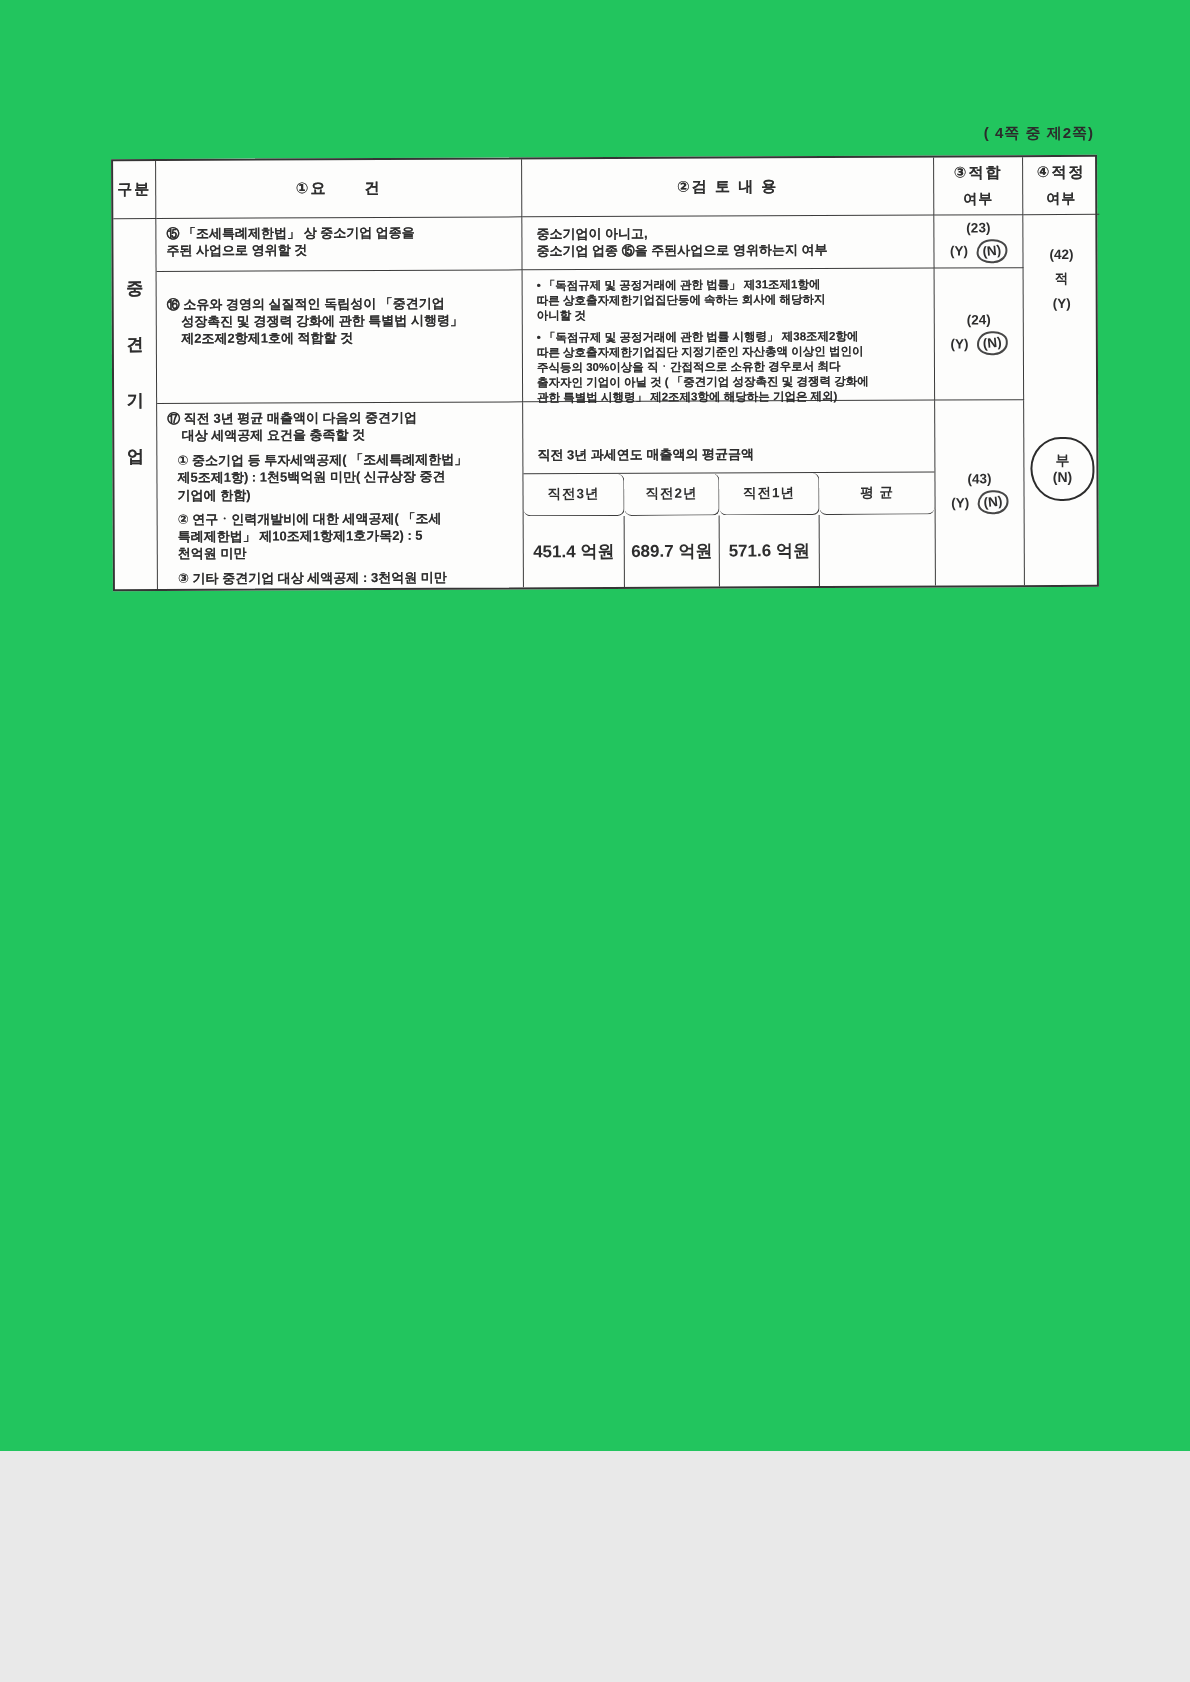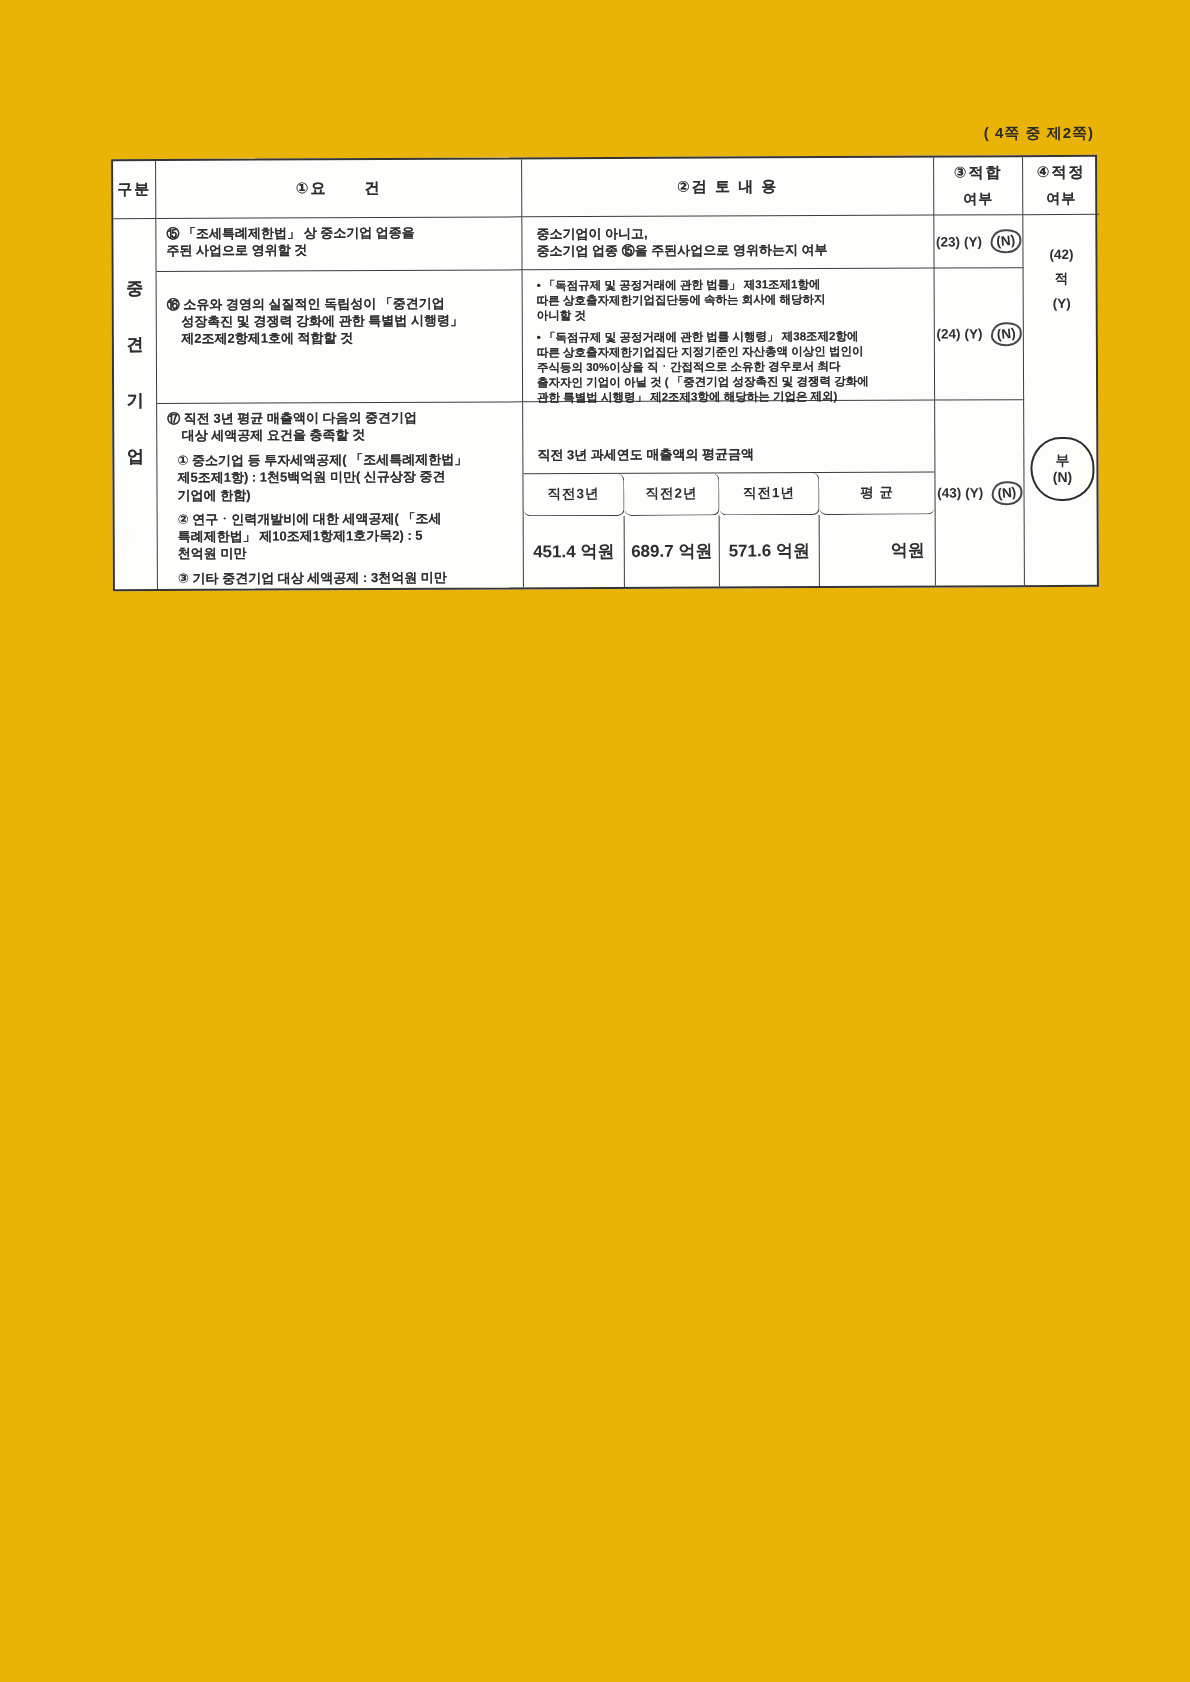--- a/index.html
+++ b/index.html
@@ -1,20 +1,20 @@
 <!DOCTYPE html>
 <html><head>
 <meta charset="utf-8">
 <style>
   html,body{margin:0;padding:0;background:#e9e9e9;}
   .page{
     position:relative;
-    width:1190px;height:1682px;
+    width:1190px;height:1451px;
     margin:0 auto;
-    background:#eab308;
+    background:#22c55e;
     font-family:"Liberation Sans","DejaVu Sans",sans-serif;
     color:#2e2e2e;
     overflow:hidden;
   }
   .page-note{
     position:absolute; top:124px; right:96px;
     font-size:15px; font-weight:bold; letter-spacing:1px;
     color:#2b2b2b;
   }
   .form-table{
@@ -51,21 +51,21 @@
   .req-cell{padding:6px 6px 4px 10px;}
   .rev-cell{padding:8px 6px 4px 14px;}
   .small{font-size:11.5px;line-height:1.3;}
   .cat-cell{
     display:flex;flex-direction:column;align-items:center;
     padding-top:58px;gap:33px;
     font-size:17px;font-weight:bold;
     text-shadow:0 0 .5px rgba(30,30,30,.6);
   }
   .fit-cell{
-    display:flex;flex-direction:row;align-items:center;justify-content:center;
+    display:flex;flex-direction:column;align-items:center;justify-content:center;
     gap:4px;font-size:13.5px;font-weight:600;
   }
   .fit-marks{display:flex;align-items:center;gap:8px;}
   .circled-n{
     display:inline-block;
     border:2.1px solid #474747;
     border-radius:48% 55% 50% 58% / 60% 48% 56% 50%;
     padding:2px 4px 3px 4px;
     transform:rotate(-5deg);
   }
@@ -200,21 +200,20 @@
     </div>
     <div class="cell r3-rev no-b" style="grid-row:4; grid-column:3;">
       <div class="sales-title txt">직전 3년 과세연도 매출액의 평균금액</div>
       <div class="sales-h">직전3년</div>
       <div class="sales-h">직전2년</div>
       <div class="sales-h">직전1년</div>
       <div class="sales-h no-r">평 균</div>
       <div class="sales-v">451.4 억원</div>
       <div class="sales-v">689.7 억원</div>
       <div class="sales-v">571.6 억원</div>
-      <div class="sales-v no-r">억원</div>
     </div>
     <div class="cell fit-cell no-b" style="grid-row:4; grid-column:4;">
       <span>(43)</span>
       <span class="fit-marks">
         <span>(Y)</span>
         <span class="circled-n">(N)</span>
       </span>
     </div>
 
   </div>

